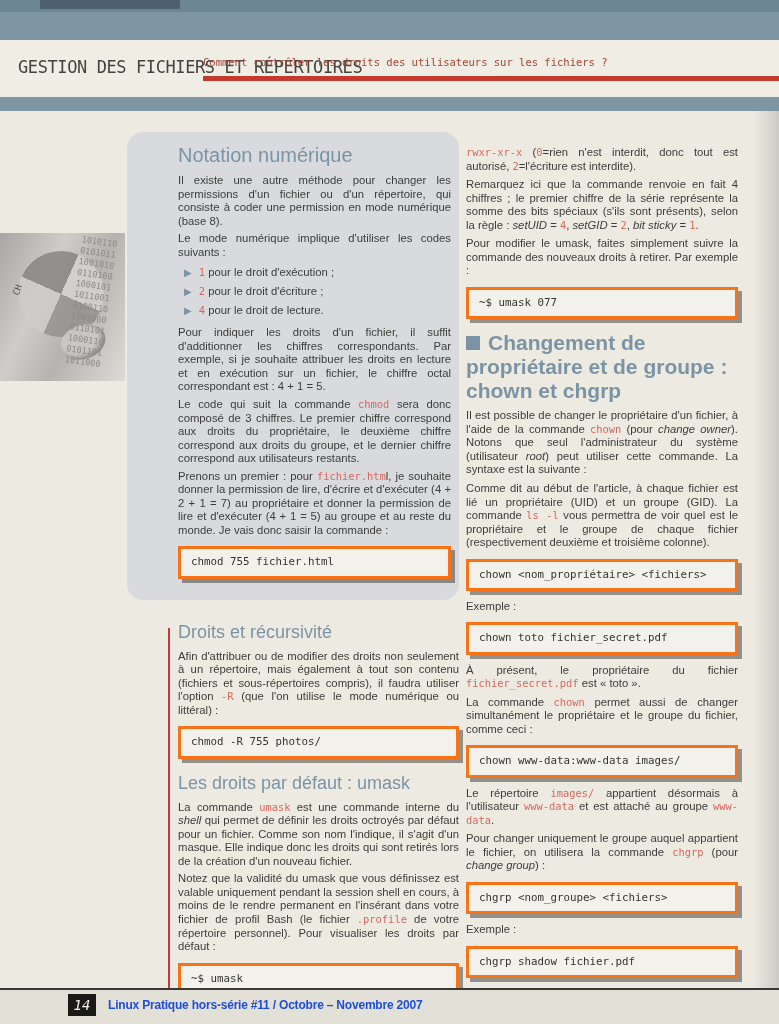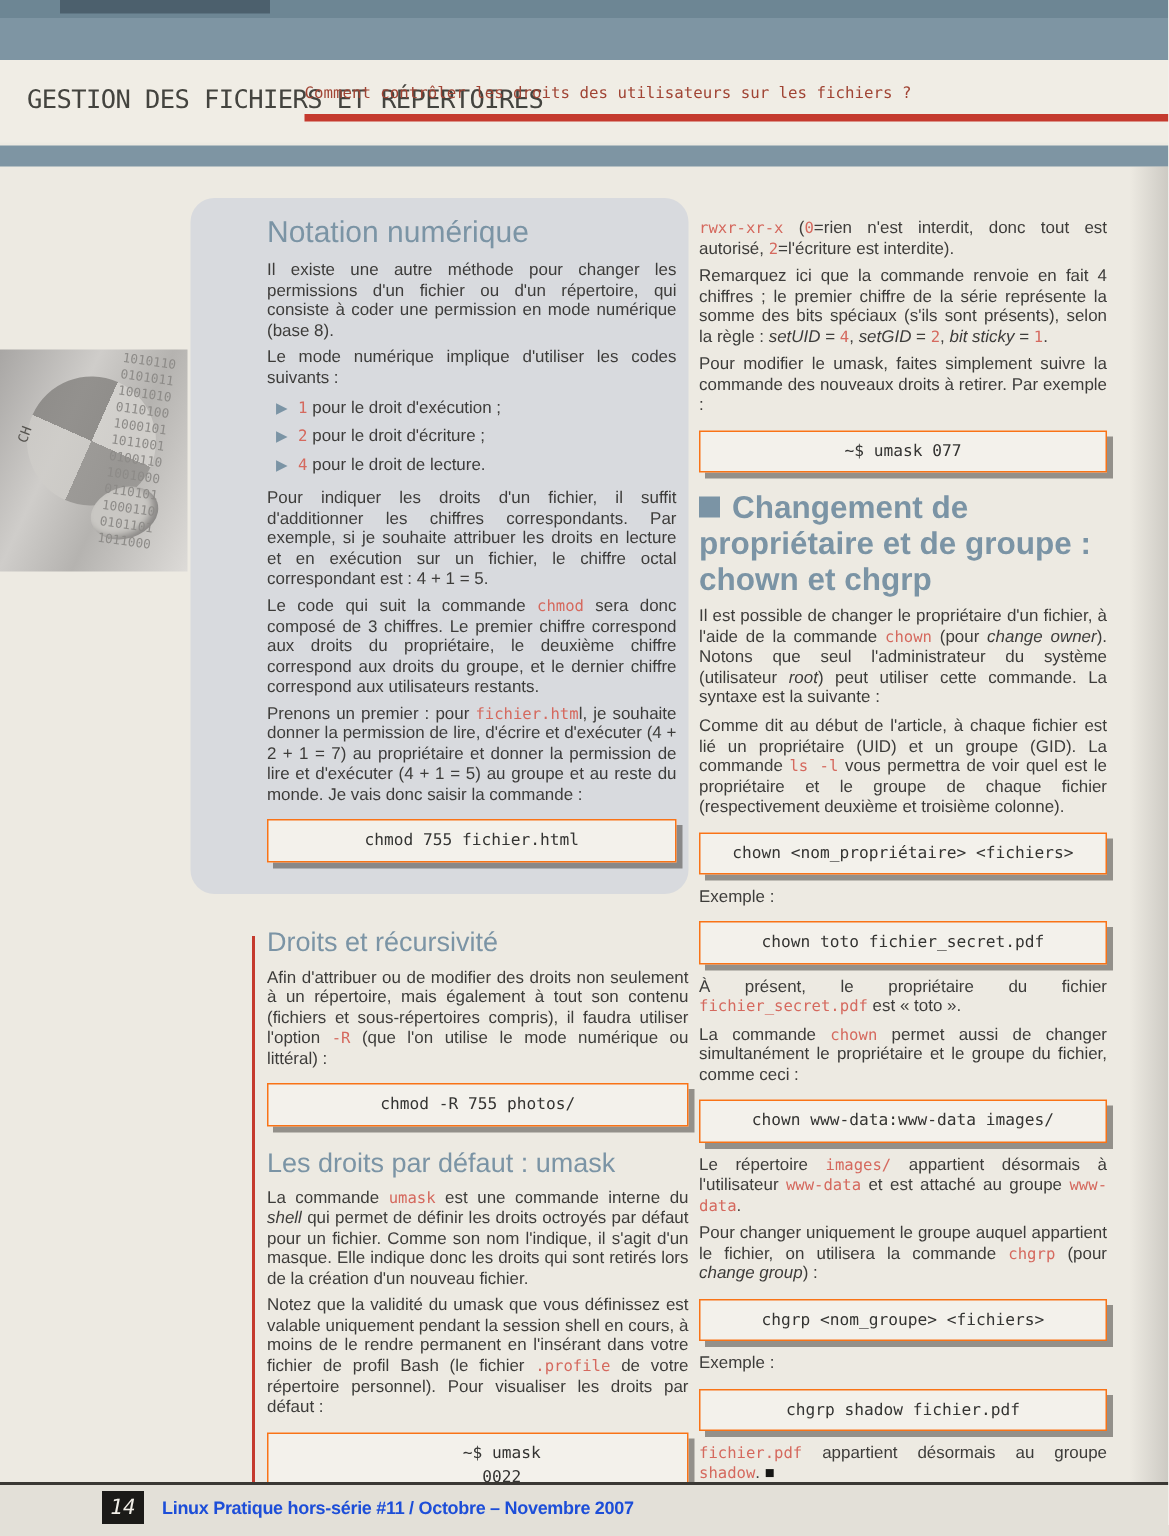--- a/index.html
+++ b/index.html
@@ -43,24 +43,24 @@
   h2.boxh{margin:0 0 7px 0;font-size:20px;font-weight:400;color:var(--heading_blue);}
   h3.sech{margin:14px 0 7px 0;font-size:18px;font-weight:400;color:var(--heading_blue);}
   h2.bigh{margin:12px 0 7px 0;font-size:21px;line-height:1.13;font-weight:700;color:var(--heading_blue);}
   .sq{display:inline-block;width:14px;height:14px;background:var(--heading_blue);margin-right:8px;}
 
   ul.bullets{list-style:none;margin:2px 0 6px 6px;padding:0;}
   ul.bullets li{font-size:11.3px;line-height:19px;color:#3d3c3a;}
   .tri{color:var(--heading_blue);font-size:10px;margin-right:7px;}
   .bnum{font-family:"DejaVu Sans Mono",monospace;color:var(--code_red);font-size:10.5px;}
 
-  .codebox{background:#f3f1eb;border:1px solid #f97316;box-shadow:4px 4px 0 rgba(72,70,66,.55);
+  .codebox{background:#f3f1eb;border:3px solid #f97316;box-shadow:4px 4px 0 rgba(72,70,66,.55);
            font-family:"DejaVu Sans Mono",monospace;font-size:10.8px;line-height:1.5;color:#343432;
-           padding:5px 10px;margin:9px 0 9px 0;text-align:center;}
-  .codebox div{white-space:pre;margin-left:32px;}
+           padding:5px 10px;margin:9px 0 9px 0;}
+  .codebox div{white-space:pre;}
 
   .sections{position:relative;margin-top:22px;padding-left:51px;}
   .redline{position:absolute;left:41px;top:6px;bottom:4px;width:2px;background:var(--accent_red);}
 
   .ic{font-family:"DejaVu Sans Mono",monospace;color:var(--code_red);font-size:10.4px;}
   .it{font-style:italic;}
   .endsq{color:#161614;font-size:11px;}
 
   
   .footer-rule{position:absolute;left:0;top:988px;width:779px;height:2px;background:#3a3834;}

